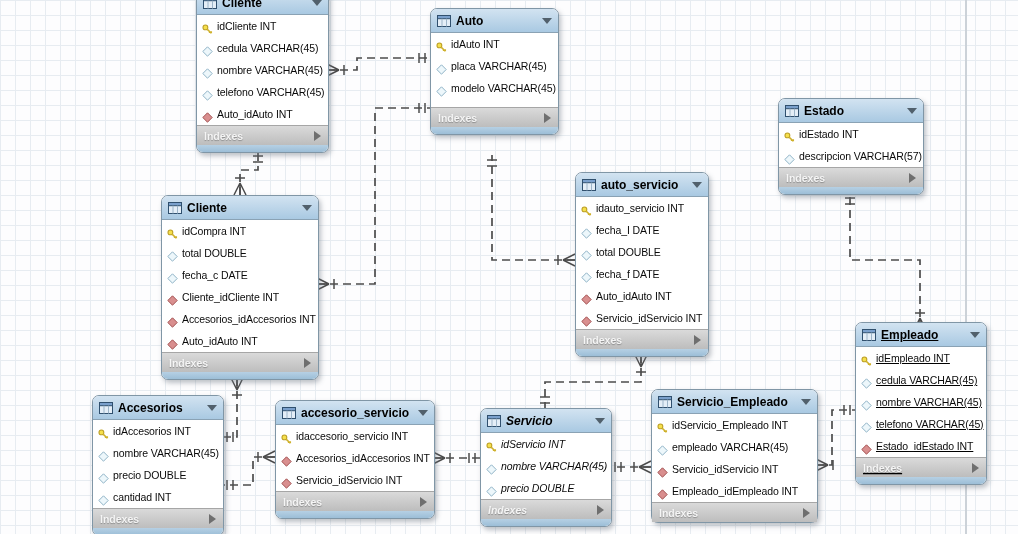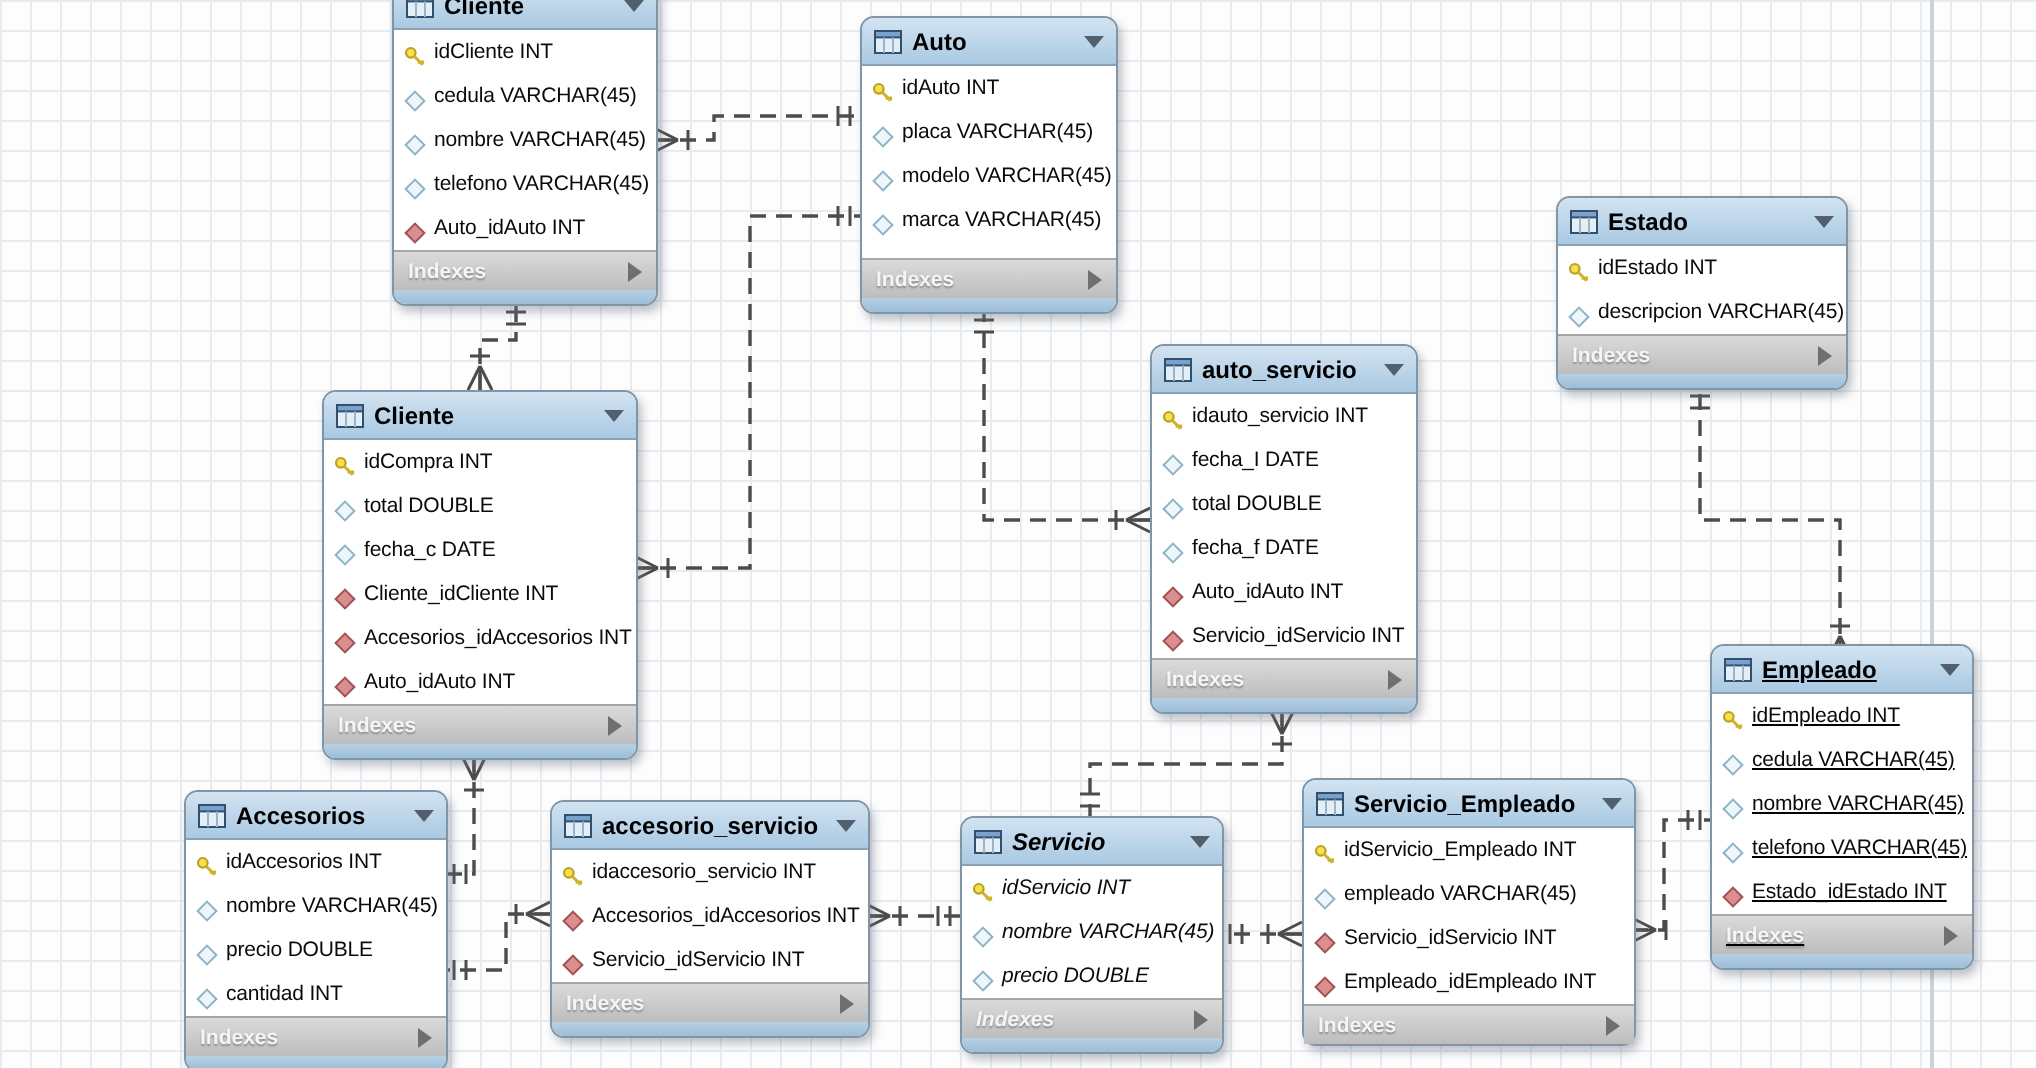--- a/index.html
+++ b/index.html
@@ -197,26 +197,20 @@
       <polygon points="5.5,0.8 10.2,5.5 5.5,10.2 0.8,5.5" fill="#edf7fb" stroke="#8fb3c6" stroke-width="1"></polygon>
     </svg></span>
             <span class="col-text">placa VARCHAR(45)</span>
           </div>
           <div class="tbl-row">
             <span class="col-icon"><svg width="11" height="11" viewBox="0 0 11 11">
       <polygon points="5.5,0.8 10.2,5.5 5.5,10.2 0.8,5.5" fill="#edf7fb" stroke="#8fb3c6" stroke-width="1"></polygon>
     </svg></span>
             <span class="col-text">modelo VARCHAR(45)</span>
           </div>
-          <div class="tbl-row">
-            <span class="col-icon"><svg width="11" height="11" viewBox="0 0 11 11">
-      <polygon points="5.5,0.8 10.2,5.5 5.5,10.2 0.8,5.5" fill="#edf7fb" stroke="#8fb3c6" stroke-width="1"></polygon>
-    </svg></span>
-            <span class="col-text">marca VARCHAR(45)</span>
-          </div>
         </div>
         <div class="tbl-footer">
           <span class="footer-label">Indexes</span>
           <span class="footer-arrow"></span>
         </div>
         <div class="tbl-lip"></div>
       </div>
       <div class="tbl" style="left: 778px; top: 98px; width: 144px;">
         <div class="tbl-header">
           <svg width="14" height="12" viewBox="0 0 14 12">
@@ -233,21 +227,21 @@
             <span class="col-icon"><svg width="11" height="11" viewBox="0 0 11 11">
       <circle cx="3.4" cy="3.4" r="2.4" fill="#f6e04b" stroke="#bda026" stroke-width="1.1"></circle>
       <path d="M5.1 5.1 L9.3 9.3 M9.3 9.3 L9.3 7.2 M7.6 8.9 L7.6 7.6" stroke="#cfb12c" stroke-width="1.5" fill="none"></path>
     </svg></span>
             <span class="col-text">idEstado INT</span>
           </div>
           <div class="tbl-row">
             <span class="col-icon"><svg width="11" height="11" viewBox="0 0 11 11">
       <polygon points="5.5,0.8 10.2,5.5 5.5,10.2 0.8,5.5" fill="#edf7fb" stroke="#8fb3c6" stroke-width="1"></polygon>
     </svg></span>
-            <span class="col-text">descripcion VARCHAR(45)</span>
+            <span class="col-text">descripcion VARCHAR(57)</span>
           </div>
         </div>
         <div class="tbl-footer">
           <span class="footer-label">Indexes</span>
           <span class="footer-arrow"></span>
         </div>
         <div class="tbl-lip"></div>
       </div>
       <div class="tbl" style="left: 161px; top: 195px; width: 156px;">
         <div class="tbl-header">

